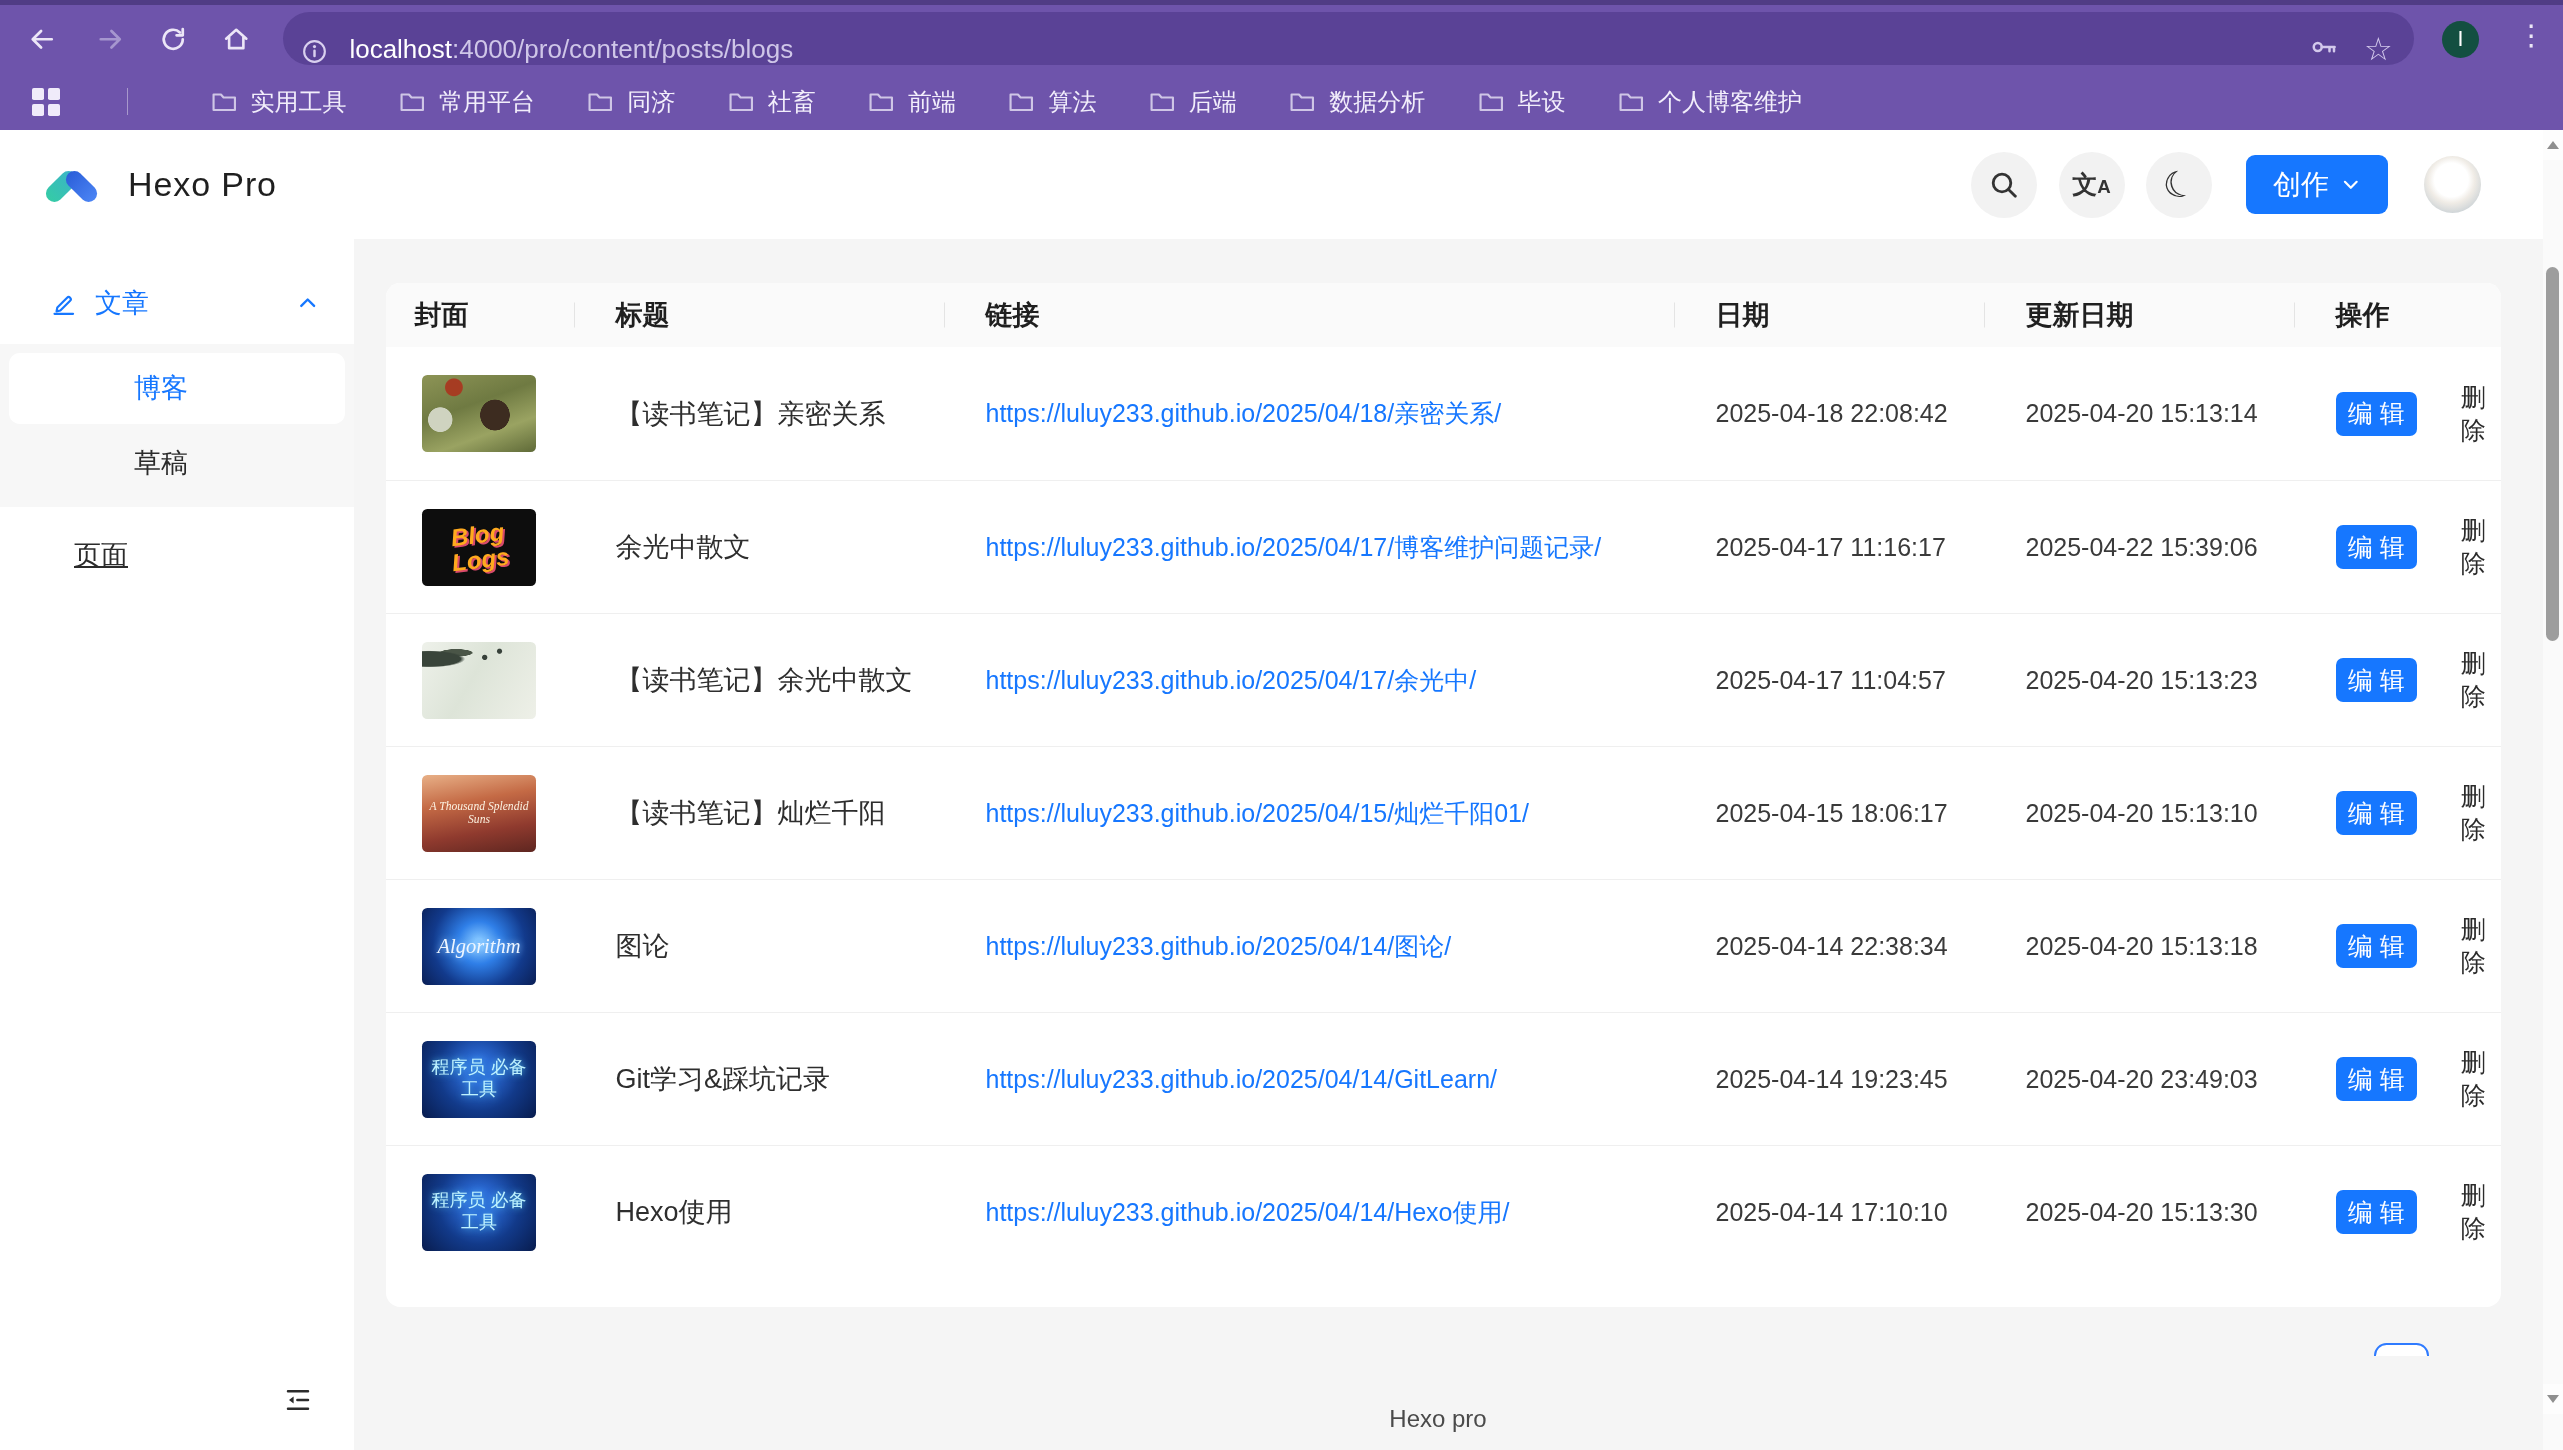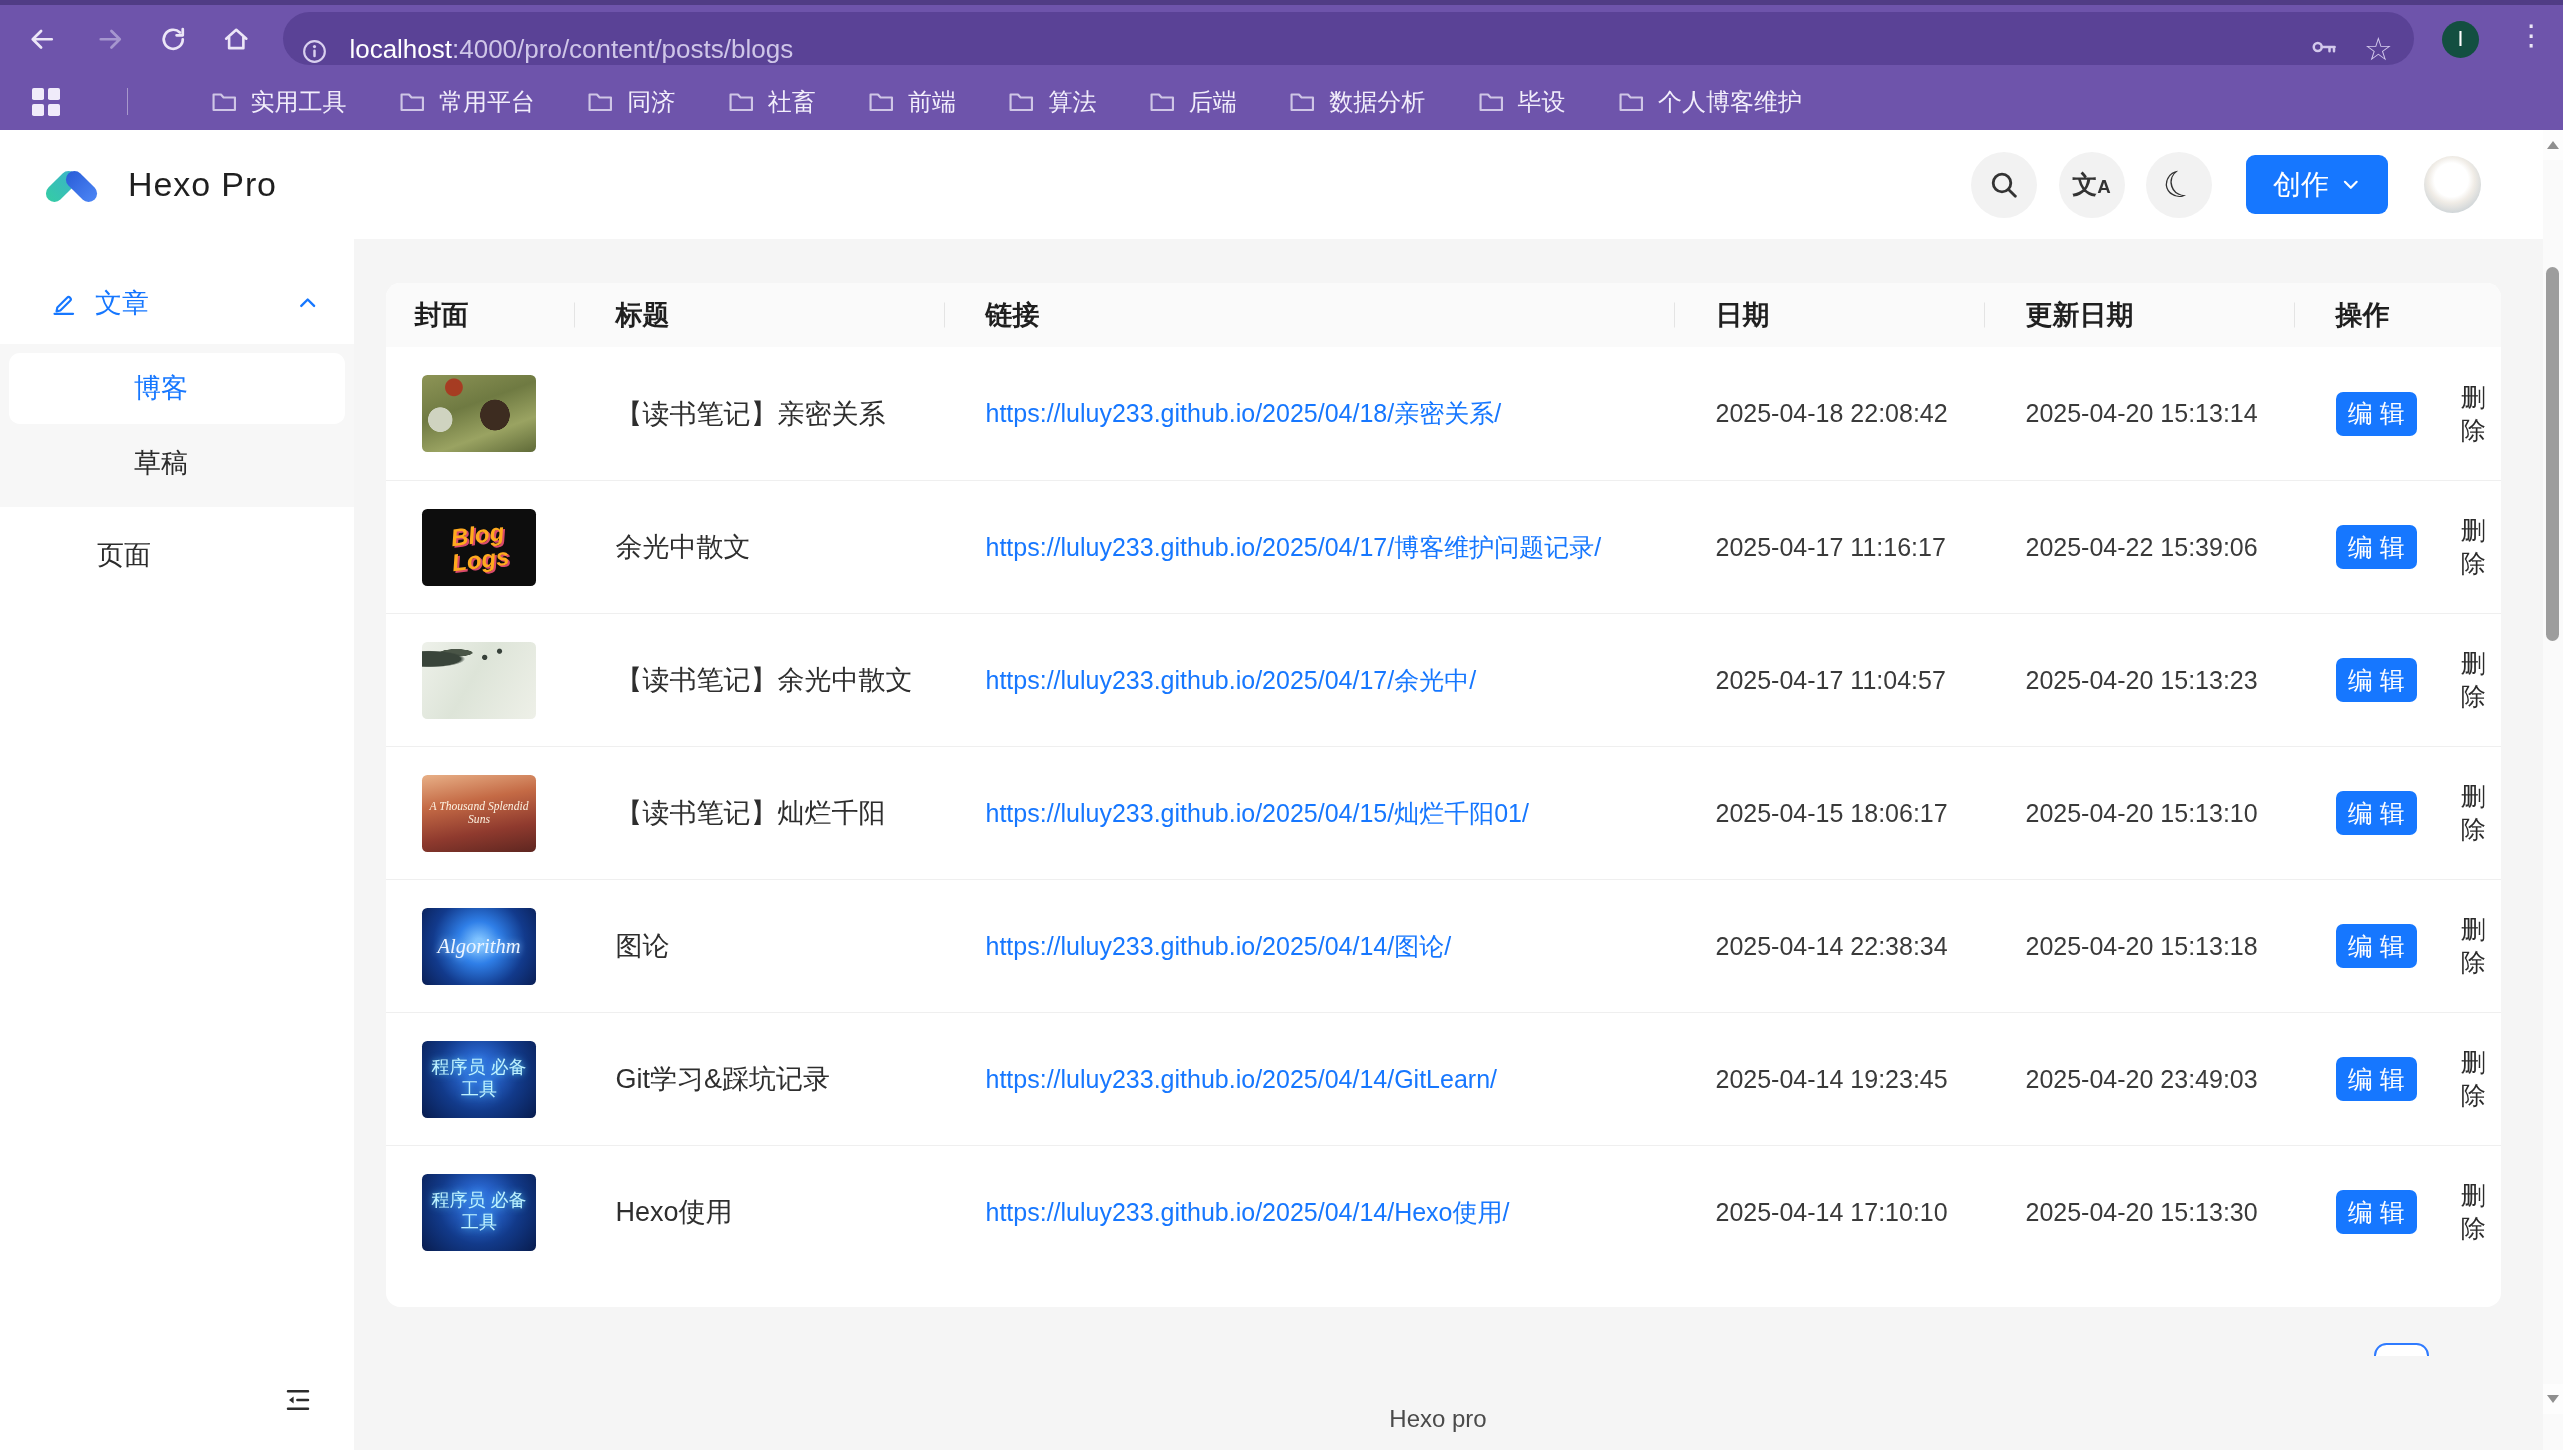--- a/index.html
+++ b/index.html
@@ -64,21 +64,21 @@
   
   .sidebar { position:absolute; top:239px; left:0; width:354px; height:1212px; background:#fff; padding-top:28.5px; }
   .menu-item { height:71px; display:flex; align-items:center; padding:0 36px 0 50px; font-size:27px; color:#2b2b2b; cursor:pointer; }
   .menu-item.article { color:#1677ff; }
   .menu-item .mi-icon { width:27px; height:27px; margin-right:18px; }
   .menu-item .chev { margin-left:auto; width:21.4px; height:21.4px; }
   .submenu { background:#f7f7f7; padding:5.3px 0; margin-top:5.3px; }
   .submenu-item { height:71px; margin:3.6px 9px; display:flex; align-items:center; padding-left:125px;
                   font-size:27px; color:#2b2b2b; border-radius:10.7px; cursor:pointer; }
   .submenu-item.selected { background:#fff; color:#1677ff; }
-  .menu-item.pages { margin-top:12.5px; padding-left:97px; }
+  .menu-item.pages { margin-top:12.5px; padding-left:74px;text-decoration:underline; }
   .collapse-trigger { position:absolute; left:278px; top:1141px; width:39px; height:39px; display:flex;
                       align-items:center; justify-content:center; color:#2b2b2b; cursor:pointer; }
   .collapse-trigger svg { width:30px; height:30px; }
 
   
   .content { position:absolute; top:239px; left:354px; width:2209px; height:1212px; background:#f5f5f5; }
   .card { position:absolute; left:32px; top:44px; width:2115px; background:#fff; border-radius:14.2px; padding-bottom:29px; }
   .thead, .trow { display:grid; grid-template-columns:189px 358px 718px 298px 298px 1fr; align-items:center;gap:12px; }
   .thead { height:64px; background:#fafafa; border-radius:14.2px 14.2px 0 0; }
   .hcell { position:relative; padding-left:28.5px; font-size:27px; font-weight:700; color:#1f1f1f; }

